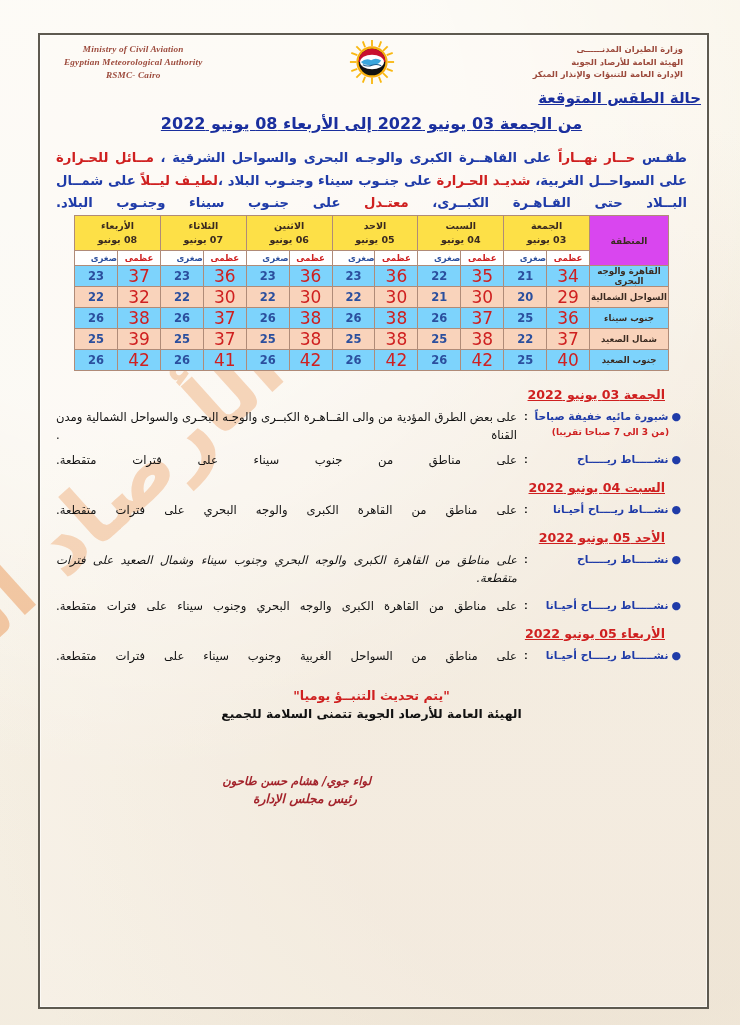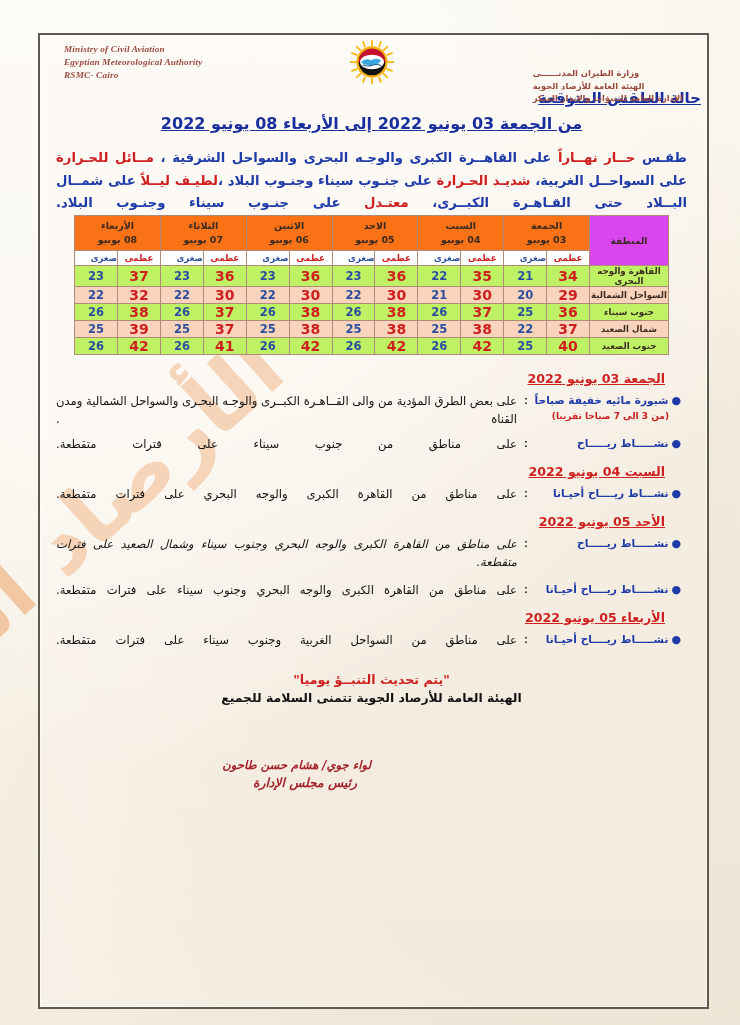--- a/index.html
+++ b/index.html
@@ -70,39 +70,39 @@
   
   .hdr {
     position: relative;
     height: 58px;
   }
   .hdr-en {
     position: absolute;
     left: 22px;
     top: 6px;
     direction: ltr;
+    text-align: center;
     font-family: "Liberation Serif", "DejaVu Serif", serif;
     font-style: italic;
     font-weight: bold;
     font-size: 9.2px;
     line-height: 1.42;
     color: #9c4a3c;
     letter-spacing: .2px;
   }
   .hdr-ar {
     position: absolute;
     right: 18px;
     top: 6px;
-    text-align: left;
+    text-align: right;
     font-size: 8.4px;
     line-height: 1.5;
     color: #9c4a3c;
     font-weight: bold;
     font-family: "DejaVu Sans", sans-serif;
-    margin-top: 24px;
   }
   .logo {
     position: absolute;
     left: 50%;
     margin-left: -23px;
     top: 2px;
     width: 46px; height: 46px;
   }
 
   
@@ -160,47 +160,47 @@
     font-family: "DejaVu Sans", sans-serif;
     background: #fff;
   }
   table.temps td, table.temps th {
     border: 1px solid #b08b78;
     padding: 0;
     text-align: center;
     vertical-align: middle;
   }
   .dayhead {
-    background: #f97316;
+    background: #fde047;
     font-size: 9.5px;
     font-weight: bold;
     color: #3a2a20;
     height: 34px;
     line-height: 1.45;
   }
   .regionhead {
     background: #d946ef;
     font-size: 9px;
     font-weight: bold;
     color: #3a2a20;
   }
   .sub {
     background: #fff;
     height: 14px;
     font-size: 8.6px;
     font-weight: bold;
   }
   .sub.mx { color: #cf2020; }
   .sub.mn { color: #2b4f9e; padding-left: 26px; }
-  tr.r-odd td { background: #bef264; }
+  tr.r-odd td { background: #7dd3fc; }
   tr.r-even td { background: #f9d3bb; }
   td.v-max {
     color: #cf2020;
-    font-weight: bold;
-    font-size: 14px;
+    font-weight: normal;
+    font-size: 17px;
     height: 15.6px;
   }
   td.v-min {
     color: #2b4f9e;
     font-weight: bold;
     font-size: 11.5px;
   }
   td.region {
     font-size: 8.6px;
     font-weight: bold;

